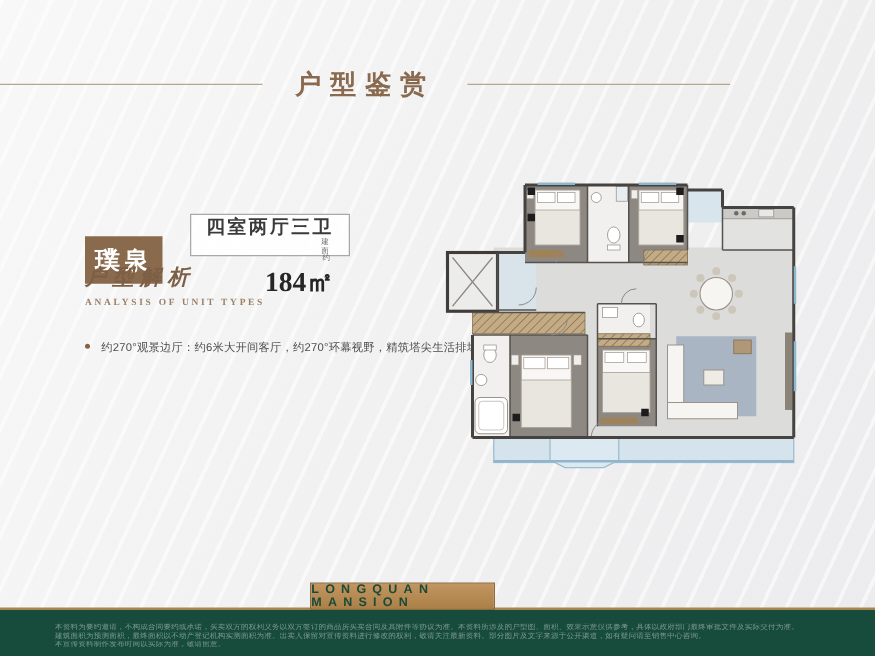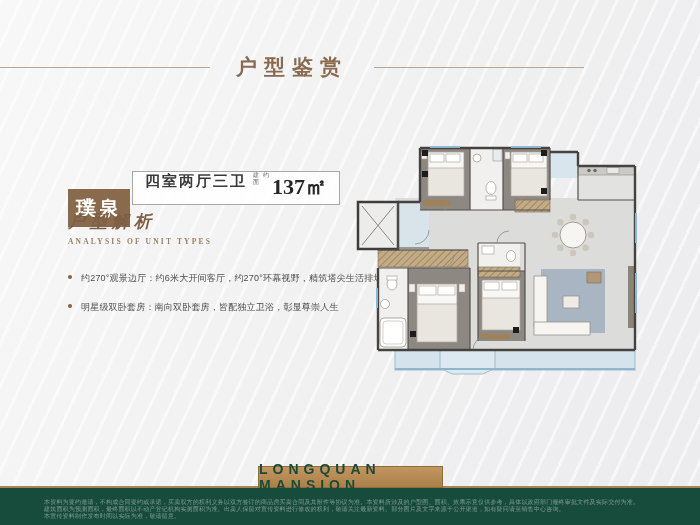--- a/index.html
+++ b/index.html
@@ -26,23 +26,23 @@
   }
   
   .unit-row{ position:absolute; left:68px; top:149px; display:flex; align-items:stretch; }
   .unit-name{
     background:#8a6a4c; color:#fff; width:62px; height:38px;
     display:flex; align-items:center; justify-content:center;
     font-family:"Liberation Serif","DejaVu Serif",serif;
     font-size:20px; letter-spacing:3px; font-weight:bold;margin-top:40px;
   }
   .unit-spec{
-    margin-left:2px; height:34px; align-self:center;
+    margin-left:22px; height:34px; align-self:center;
     border:1px solid #a8a8a8; background:rgba(255,255,255,.85);
-    display:flex; align-items:flex-start; padding:0 12px;
+    display:flex; align-items:flex-end; padding:0 12px;flex-direction:column;
   }
   .spec-layout{
     font-family:"Liberation Serif","DejaVu Serif",serif;
     font-size:15px; color:#3a3a3a; letter-spacing:2px; font-weight:bold;
   }
   .tiny-vert{
     display:inline-block; width:8px; font-size:6px; line-height:6.5px;
     color:#6e6e6e; word-break:break-all; margin:0 2px 0 6px;
   }
   .tiny-vert.second{ margin:0 1px 0 0; }
@@ -74,54 +74,53 @@
   .plan svg{ width:100%; height:100%; display:block; }
   
   .gold-line{ position:absolute; left:0; top:486px; width:700px; height:2px; background:#a8854e; }
   .green-band{
     position:absolute; left:0; top:488px; width:700px; height:37px; background:#174b3b;
     padding:11px 44px 0 44px;
   }
   .disclaimer{ font-size:6px; line-height:7px; color:rgba(255,255,255,.42);
     letter-spacing:.2px; white-space:nowrap; overflow:hidden; }
   .brand-box{
-    position:absolute; left:258px; top:466px; width:185px; height:22px;
+    position:absolute; left:248px; top:466px; width:148px; height:22px;
     background:linear-gradient(#c39560,#aa8048);
     border:1px solid #8f6c3c;
     display:flex; align-items:center; justify-content:center;
-    font-size:14px; font-weight:bold; letter-spacing:5px; color:#1b4a39;
+    font-size:10px; font-weight:bold; letter-spacing:5px; color:#1b4a39;
   }
 </style>
 </head>
 <body>
 
 <div class="slide">
 
   <div class="title-row">
     <span class="title-rule"></span>
     <h1 class="page-title">户型鉴赏</h1>
     <span class="title-rule"></span>
   </div>
 
   <div class="unit-row">
     <div class="unit-name">璞泉</div>
     <div class="unit-spec">
       <span class="spec-layout">四室两厅三卫</span>
       <span class="tiny-vert">建面</span>
       <span class="tiny-vert second">约</span>
-      <span class="spec-area">137㎡</span>
+      <span class="spec-area">184㎡</span>
     </div>
   </div>
 
   <div class="analysis">
     <div class="analysis-title">户型解析</div>
     <div class="analysis-sub">ANALYSIS OF UNIT TYPES</div>
     <ul class="bullets">
       <li>约270°观景边厅：约6米大开间客厅，约270°环幕视野，精筑塔尖生活排场</li>
-      <li>明星级双卧套房：南向双卧套房，皆配独立卫浴，彰显尊崇人生</li>
     </ul>
   </div>
 
   <div class="plan">
     <svg viewBox="0 0 300 240">
       <defs>
         <pattern id="hatch" width="5" height="5" patternUnits="userSpaceOnUse" patternTransform="rotate(45)">
           <rect width="5" height="5" fill="#c3ac85"></rect>
           <path d="M0,0 V5" stroke="#85684a" stroke-width="1.1"></path>
         </pattern>

